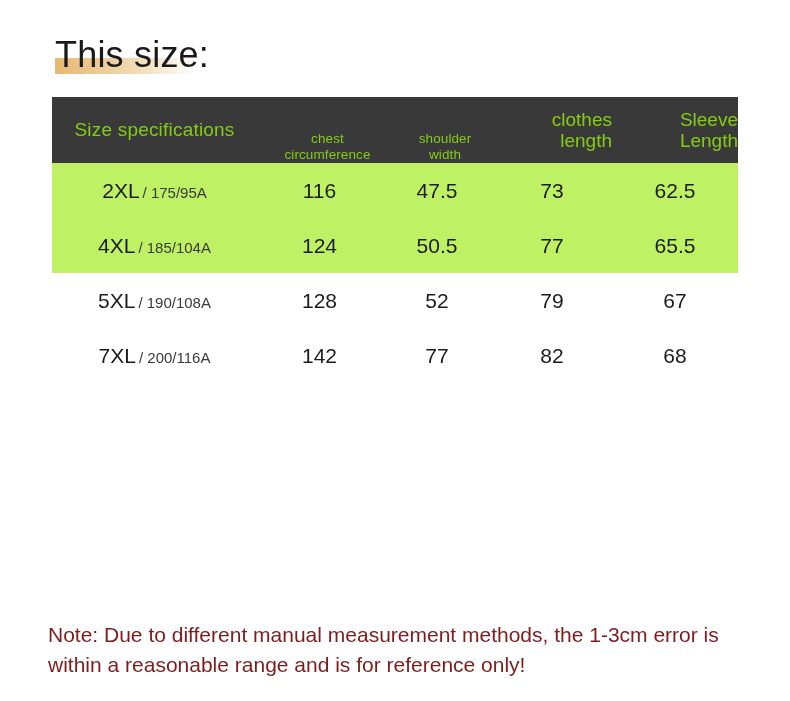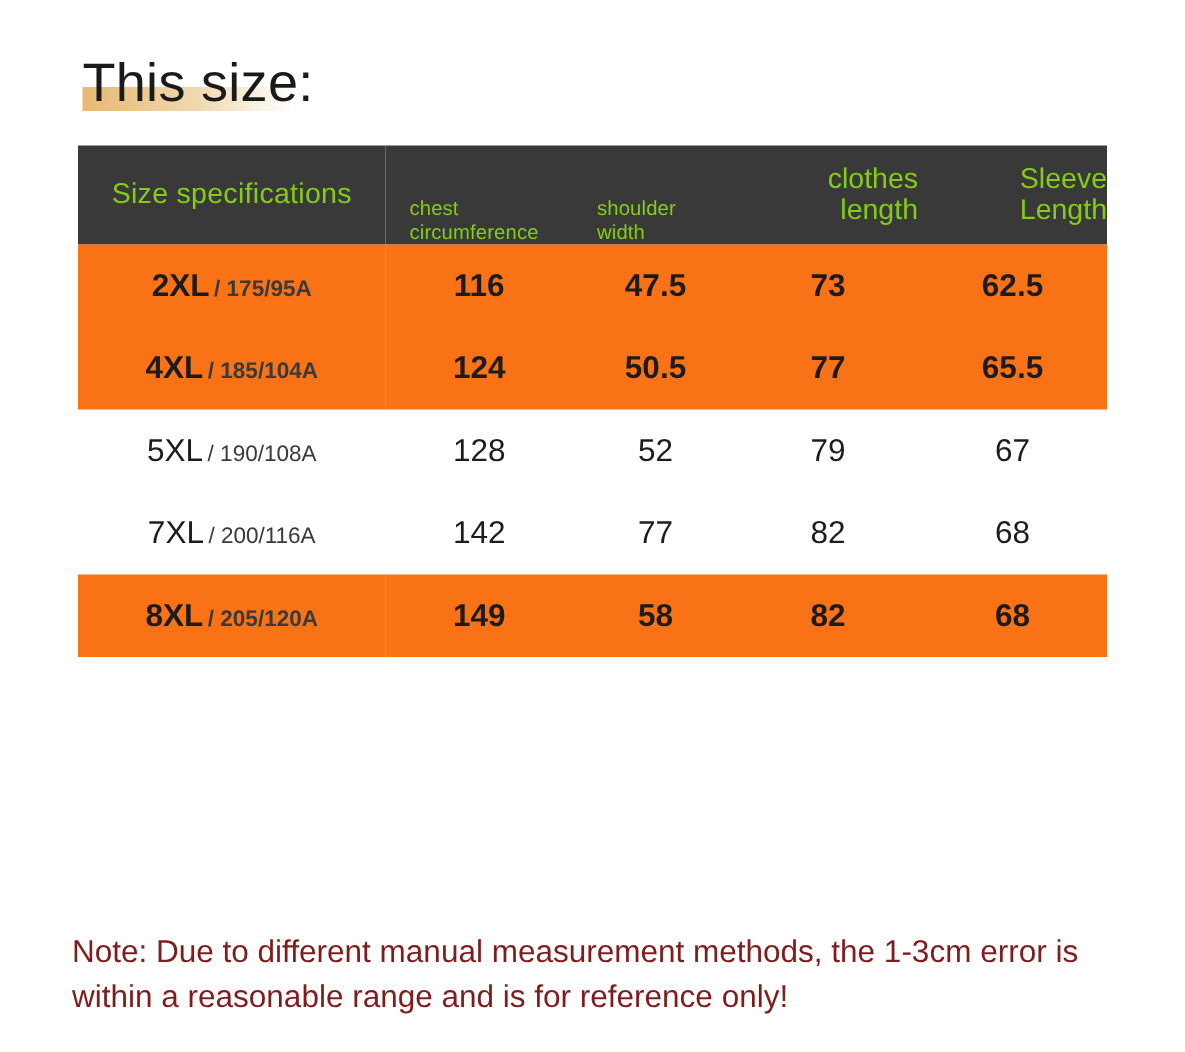--- a/index.html
+++ b/index.html
@@ -82,42 +82,41 @@
   }
   .hd-main {
     font-size: 19px;
     line-height: 1.15;
     text-align: center;
     letter-spacing: 0.2px;
   }
   .hd-small {
     font-size: 13.5px;
     line-height: 1.2;
-    text-align: left;
+    text-align: center;
     padding-left: 16px;
     letter-spacing: 0.1px;
     margin-top: 34px;
   }
   .hd-two {
     font-size: 19px;
     line-height: 1.12;
     text-align: right;
   }
 
   .table tbody td {
     height: 55px;
     vertical-align: middle;
     padding: 0;
     font-size: 21px;
     color: #1c1c1c;
     text-align: center;
   }
   .table tbody tr.alt td {
-    background: #f97316;
-    font-weight: bold;
+    background: #bef264;
   }
   .table tbody tr td:first-child {
     text-align: right;
     padding-right: 0;
   }
   .size-cell {
     display: block;
     text-align: center;
     white-space: nowrap;
   }
@@ -222,27 +221,18 @@
       </tr>
       <tr>
         <td>
             <span class="size-cell"><span class="size-name">7XL</span><span class="size-code">/ 200/116A</span></span>
           </td>
         <td>142</td>
         <td>77</td>
         <td>82</td>
         <td>68</td>
       </tr>
-      <tr class="alt">
-        <td>
-            <span class="size-cell"><span class="size-name">8XL</span><span class="size-code">/ 205/120A</span></span>
-          </td>
-        <td>149</td>
-        <td>58</td>
-        <td>82</td>
-        <td>68</td>
-      </tr>
     </tbody>
   </table>
 
   <div class="note">Note: Due to different manual measurement methods, the 1-3cm error is within a reasonable range and is for reference only!</div>
 
 </div>
 
 </body></html>

